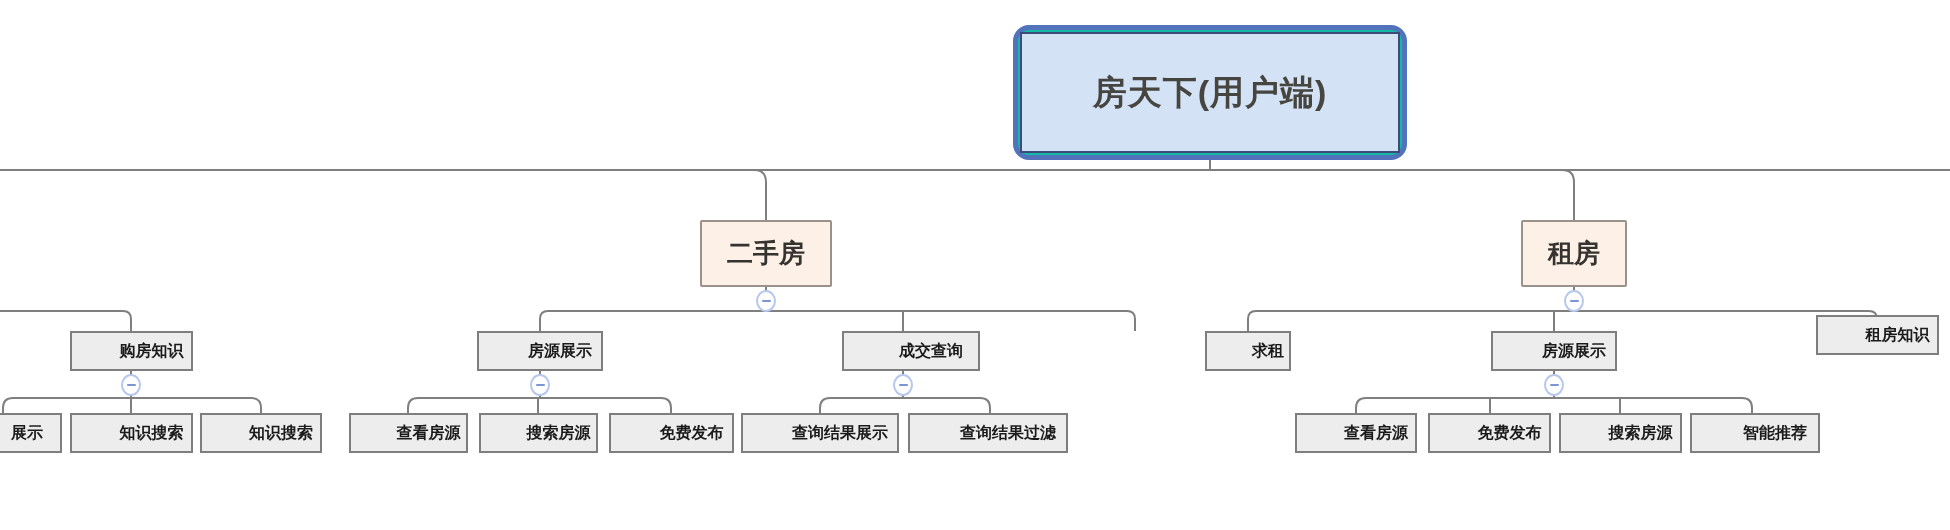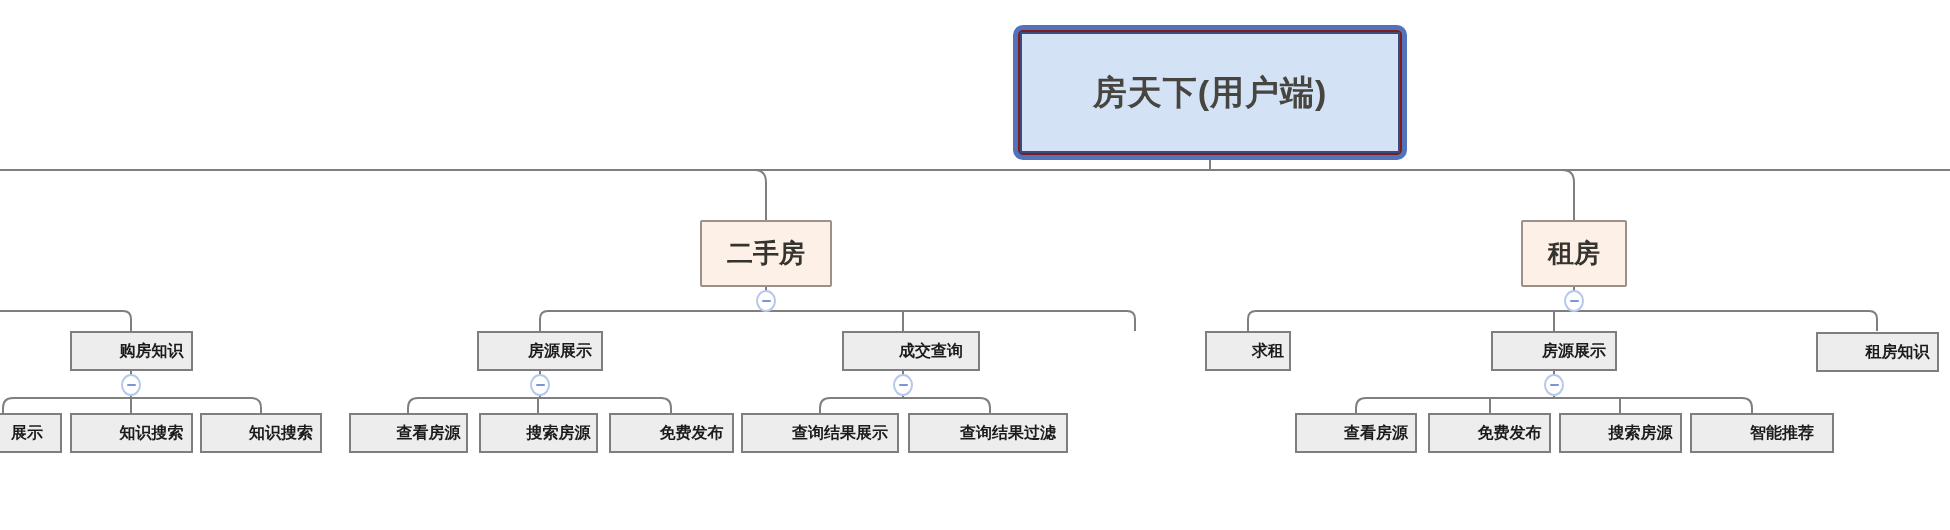--- a/index.html
+++ b/index.html
@@ -22,21 +22,21 @@
   }
   .lv2{
     background:var(--l2-fill,#fdf1e7);
     border:2px solid var(--l2-border,#99918a);
     font-size:26px;color:#35332f;height:67px;border-radius:2px;
   }
   .cutoff{justify-content:flex-end;padding-right:17px;}
   .root-outer{
     position:absolute;box-sizing:border-box;z-index:2;
     border:5px solid var(--root-outer,#5272bc);
-    border-radius:10px;background:#7f1d1d;padding:2px;
+    border-radius:16px;background:#14b8a6;padding:2px;
   }
   .root-inner{
     width:100%;height:100%;box-sizing:border-box;
     border:2px solid var(--root-inner,#3c4b79);
     background:var(--root-fill,#d4e2f6);
     display:flex;align-items:center;justify-content:center;
     font-size:34px;font-weight:700;color:#474540;letter-spacing:1px;
   }
   .collapse{
     position:absolute;width:20px;height:22px;box-sizing:border-box;z-index:3;
@@ -94,37 +94,37 @@
   </div>
 
   <div class="node lv2" style="left:700px;top:220px;width:132px;">二手房</div>
   <div class="node lv2" style="left:1521px;top:220px;width:106px;">租房</div>
 
   <div class="node lv34" style="left:70px;top:331px;width:123px;">购房知识</div>
   <div class="node lv34" style="left:477px;top:331px;width:126px;">房源展示</div>
   <div class="node lv34" style="left:842px;top:331px;width:138px;">成交查询</div>
   <div class="node lv34" style="left:1205px;top:331px;width:86px;text-align:center;">求租</div>
   <div class="node lv34" style="left:1491px;top:331px;width:126px;">房源展示</div>
-  <div class="node lv34" style="left:1816px;top:332px;width:123px;">租房知识</div>
+  <div class="node lv34" style="left:1816px;top:315px;width:123px;">租房知识</div>
 
   <div class="node lv34 cutoff" style="left:-58px;top:413px;width:120px;">展示</div>
   <div class="node lv34" style="left:70px;top:413px;width:123px;">知识搜索</div>
   <div class="node lv34" style="left:200px;top:413px;width:122px;">知识搜索</div>
 
   <div class="node lv34" style="left:349px;top:413px;width:119px;">查看房源</div>
   <div class="node lv34" style="left:479px;top:413px;width:119px;">搜索房源</div>
   <div class="node lv34" style="left:609px;top:413px;width:125px;">免费发布</div>
 
   <div class="node lv34" style="left:908px;top:413px;width:160px;">查询结果过滤</div>
   <div class="node lv34" style="left:741px;top:413px;width:158px;">查询结果展示</div>
 
   <div class="node lv34" style="left:1295px;top:413px;width:122px;">查看房源</div>
   <div class="node lv34" style="left:1428px;top:413px;width:123px;">免费发布</div>
   <div class="node lv34" style="left:1559px;top:413px;width:123px;">搜索房源</div>
-  <div class="node lv34" style="left:1690px;top:413px;width:144px;">智能推荐</div>
+  <div class="node lv34" style="left:1690px;top:413px;width:130px;">智能推荐</div>
 
   <div class="collapse" style="left:756px;top:290px;">
     <span class="minus-bar"></span>
   </div>
   <div class="collapse" style="left:1564px;top:290px;">
     <span class="minus-bar"></span>
   </div>
   <div class="collapse" style="left:121px;top:374px;">
     <span class="minus-bar"></span>
   </div>

